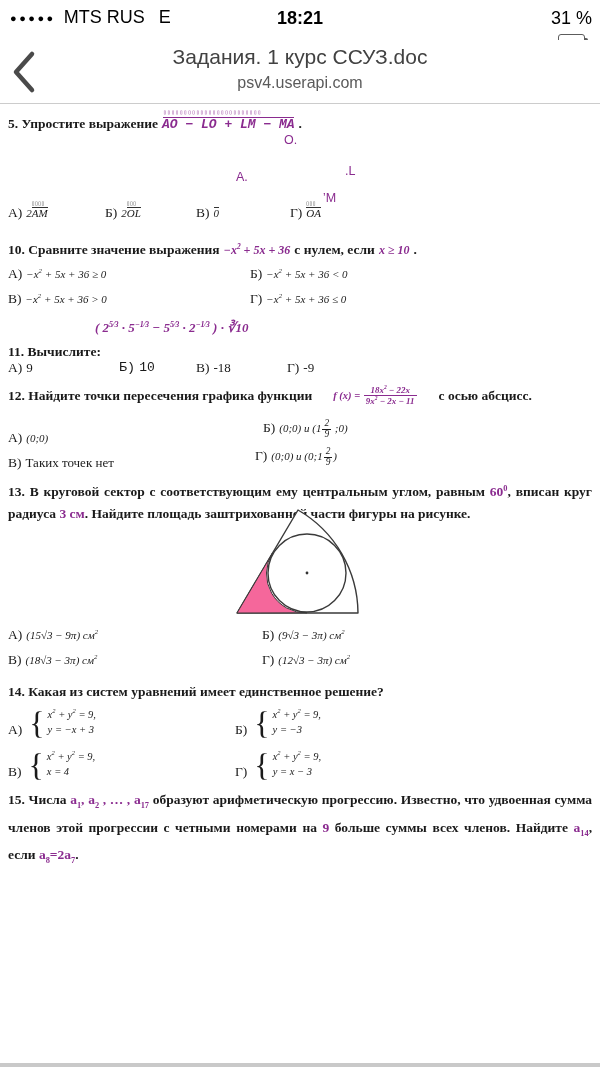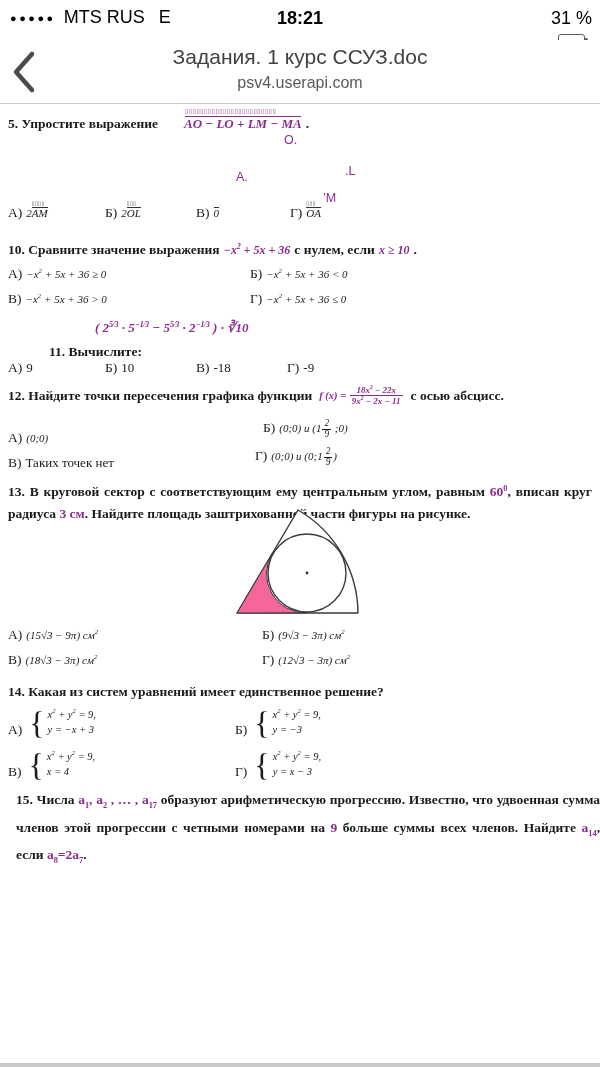--- a/index.html
+++ b/index.html
@@ -93,21 +93,21 @@
       </svg>
     </div>
     <div class="nav-title">Задания. 1 курс ССУЗ.doc</div>
     <div class="nav-sub">psv4.userapi.com</div>
   </div>
 
   <div class="content">
 
     <div class="abs" style="left:8px;top:10px;">
       <span class="qtitle">5. Упростите выражение</span>
-      <span class="rel mexpr accent" style="margin-left:22px;">
+      <span class="rel mexpr accent" style="margin-left:0;font-family:Liberation Mono, monospace;">
         <span class="overbox">▯▯▯▯▯▯▯▯▯▯▯▯▯▯▯▯▯▯▯▯▯▯▯▯</span>
         <span>AO − LO + LM − MA</span>
       </span>
       <span class="qtitle">.</span>
     </div>
     <span class="pt" style="left:284px;top:29px;">O.</span>
     <span class="pt" style="left:236px;top:66px;">A.</span>
     <span class="pt" style="left:345px;top:60px;">.L</span>
     <span class="pt" style="left:323px;top:87px;">ʼM</span>
 
@@ -130,27 +130,27 @@
       <span class="qtitle">с нулем, если</span>
       <span class="mbig accent">x ≥ 10</span>
       <span class="qtitle">.</span>
     </div>
     <div class="abs" style="left:8px;top:160px;"><span class="letter">А)</span><span class="m">−x<sup>2</sup> + 5x + 36 ≥ 0</span></div>
     <div class="abs" style="left:250px;top:160px;"><span class="letter">Б)</span><span class="m">−x<sup>2</sup> + 5x + 36 &lt; 0</span></div>
     <div class="abs" style="left:8px;top:185px;"><span class="letter">В)</span><span class="m">−x<sup>2</sup> + 5x + 36 &gt; 0</span></div>
     <div class="abs" style="left:250px;top:185px;"><span class="letter">Г)</span><span class="m">−x<sup>2</sup> + 5x + 36 ≤ 0</span></div>
 
     <div class="abs accent" style="left:95px;top:216px;font-size:13px;font-weight:700;font-style:italic;">( 2<sup>5⁄3</sup> · 5<sup>−1⁄3</sup> − 5<sup>5⁄3</sup> · 2<sup>−1⁄3</sup> ) · ∛10</div>
-    <div class="abs qtitle" style="left:8px;top:240px;margin-left:41px;">11. Вычислите:</div>
+    <div class="abs qtitle" style="left:8px;top:240px;">11. Вычислите:</div>
     <div class="abs" style="left:8px;top:254px;"><span class="letter">А)</span><span style="font-size:13px;">9</span></div>
-    <div class="abs" style="left:105px;top:254px;"><span class="letter">Б)</span><span style="font-size:13px;">10</span></div>
+    <div class="abs" style="left:119px;top:254px;font-family:Liberation Mono, monospace;"><span class="letter">Б)</span><span style="font-size:13px;">10</span></div>
     <div class="abs" style="left:196px;top:254px;"><span class="letter">В)</span><span style="font-size:13px;">-18</span></div>
     <div class="abs" style="left:287px;top:254px;"><span class="letter">Г)</span><span style="font-size:13px;">-9</span></div>
 
-    <div class="abs" style="left:8px;top:281px;display:flex;align-items:center;gap:7px;">
+    <div class="abs" style="left:8px;top:281px;display:flex;align-items:center;gap:21px;">
       <span class="qtitle">12. Найдите точки пересечения графика функции</span>
       <span class="accent" style="font-size:10.5px;font-weight:700;font-style:italic;">f (x) = <span class="frac"><span class="fnum">18x<sup>2</sup> − 22x</span><span class="fden">9x<sup>2</sup> − 2x − 11</span></span></span>
       <span class="qtitle">с осью абсцисс.</span>
     </div>
     <div class="abs" style="left:8px;top:324px;"><span class="letter">А)</span><span class="m">(0;0)</span></div>
     <div class="abs" style="left:235px;top:314px;margin-left:28px;"><span class="letter">Б)</span><span class="m">(0;0) и (1<span class="frac"><span class="fnum">2</span><span class="fden">9</span></span> ;0)</span></div>
     <div class="abs" style="left:8px;top:349px;"><span class="letter">В)</span><span style="font-size:13px;text-align:center;">Таких точек нет</span></div>
     <div class="abs" style="left:255px;top:342px;"><span class="letter">Г)</span><span class="m">(0;0) и (0;1<span class="frac"><span class="fnum">2</span><span class="fden">9</span></span>)</span></div>
 
     <div class="wrap jpara" style="left:8px;top:373px;">
@@ -197,21 +197,21 @@
     </div>
     <div class="abs system" style="left:235px;top:641px;">
       <span class="letter">Г)</span>
       <span class="sys-brace">{</span>
       <span class="sys-lines">
           <span>x<sup>2</sup> + y<sup>2</sup> = 9,</span>
           <span>y = x − 3</span>
         </span>
     </div>
 
-    <div class="wrap jpara" style="left:8px;top:685px;margin-left:8px;">
+    <div class="wrap jpara" style="left:8px;top:685px;">
       <span>15. Числа </span><span class="accent">a<sub>1</sub>, a<sub>2</sub> , … , a<sub>17</sub></span><span> образуют арифметическую прогрессию. Известно, что удвоенная сумма членов этой прогрессии с четными номерами на </span><span class="accent">9</span><span> больше суммы всех членов. Найдите </span><span class="accent">a<sub>14</sub></span><span>, если </span><span class="accent">a<sub>8</sub>=2a<sub>7</sub></span><span>.</span>
     </div>
 
 
   </div>
 
   <div class="bottom-strip"></div>
 </div>
 
 </body></html>

